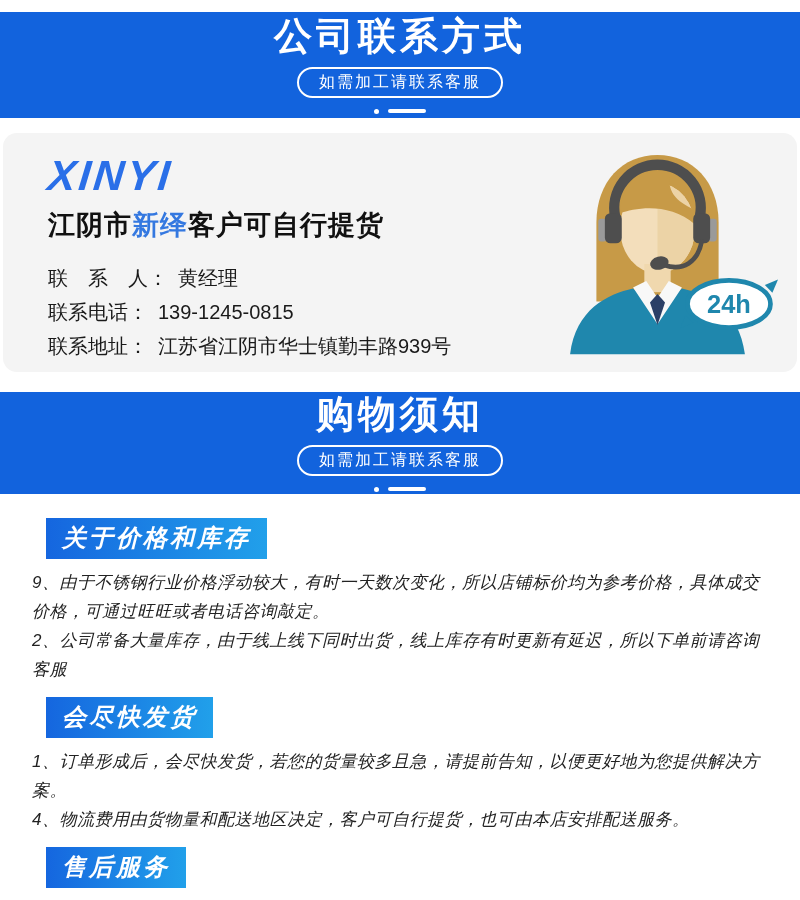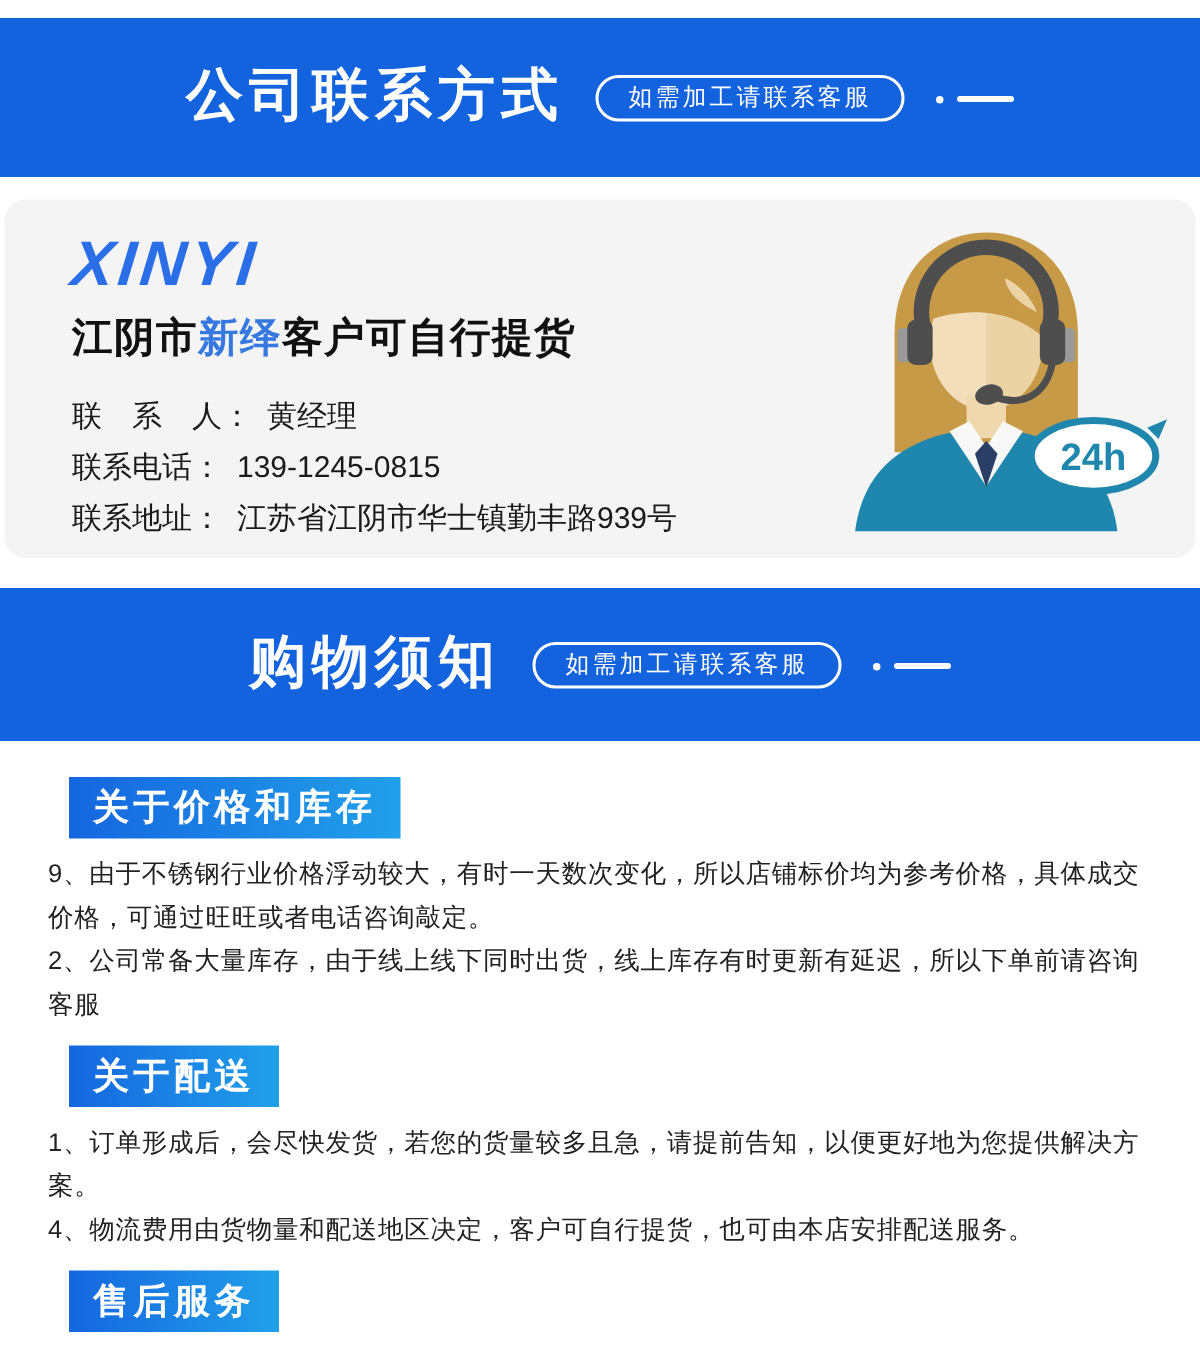--- a/index.html
+++ b/index.html
@@ -7,22 +7,22 @@
   body {
     width:800px; height:900px; margin:0 auto; overflow:hidden;
     font-family:"Liberation Sans","DejaVu Sans",sans-serif;
     color:#1a1a1a;
   }
   .page { width:800px; height:900px; position:relative; background:#fff; }
 
   
   .banner {
     width:800px; background:#1263dd; color:#fff;
-    display:flex; flex-direction:row; align-items:center; justify-content:center;
-    gap:21px;
+    display:flex; flex-direction:column; align-items:center; justify-content:center;
+    gap:9px;
   }
   .banner-top { margin-top:12px; height:106px; }
   .banner-mid { margin-top:20px; height:102px;justify-content:center; }
   .banner-title {
     font-size:38px; font-weight:800; letter-spacing:4px; line-height:1.1;
   }
   .pill {
     border:2px solid #ffffff; border-radius:999px;
     padding:3px 20px; font-size:16px; letter-spacing:2px;
     display:flex; align-items:center;
@@ -45,21 +45,21 @@
   .company-name { font-size:27px; font-weight:600; color:#111; letter-spacing:1px; margin-bottom:18px; }
   .company-name .hl { color:#3478e0; }
   .contact-row { font-size:20px; font-weight:500; color:#1a1a1a; line-height:34px; }
   .contact-row .c-value { margin-left:10px; }
 
   .agent { position:absolute; top:6px; right:22px; width:235px; height:218px; }
   .badge { position:absolute; top:137px; right:16px; width:104px; height:66px; }
 
   
   .notice-content { padding:24px 28px 0 32px; }
-  .section { margin-bottom:13px; }
+  .section { margin-bottom:13px;font-style:italic; }
   .sec-heading {
     display:inline-block; margin-left:14px; margin-bottom:9px;
     background:linear-gradient(90deg,#1566df,#21a0ea);
     color:#fff; font-size:24px; font-weight:700; letter-spacing:3px;
     padding:4px 16px 5px 16px;
   }
   .para { font-size:17px; line-height:29px; color:#222; letter-spacing:0.5px; }
 </style>
 </head>
 <body>
@@ -146,21 +146,21 @@
 
   <main class="notice-content">
 
     <div class="section">
       <div class="sec-heading">关于价格和库存</div>
       <p class="para">9、由于不锈钢行业价格浮动较大，有时一天数次变化，所以店铺标价均为参考价格，具体成交价格，可通过旺旺或者电话咨询敲定。</p>
       <p class="para">2、公司常备大量库存，由于线上线下同时出货，线上库存有时更新有延迟，所以下单前请咨询客服</p>
     </div>
 
     <div class="section">
-      <div class="sec-heading">关于配送</div>
+      <div class="sec-heading">会尽快发货</div>
       <p class="para">1、订单形成后，会尽快发货，若您的货量较多且急，请提前告知，以便更好地为您提供解决方案。</p>
       <p class="para">4、物流费用由货物量和配送地区决定，客户可自行提货，也可由本店安排配送服务。</p>
     </div>
 
     <div class="section">
       <div class="sec-heading">售后服务</div>
       
       
     </div>
 

